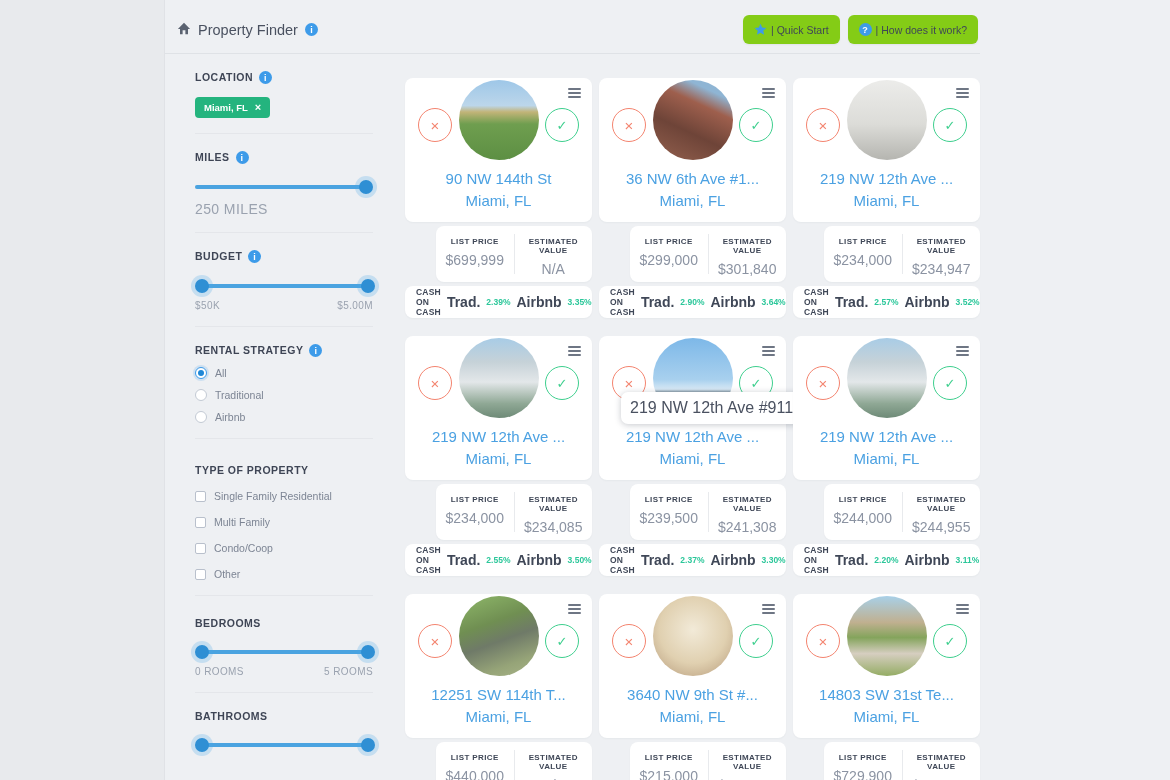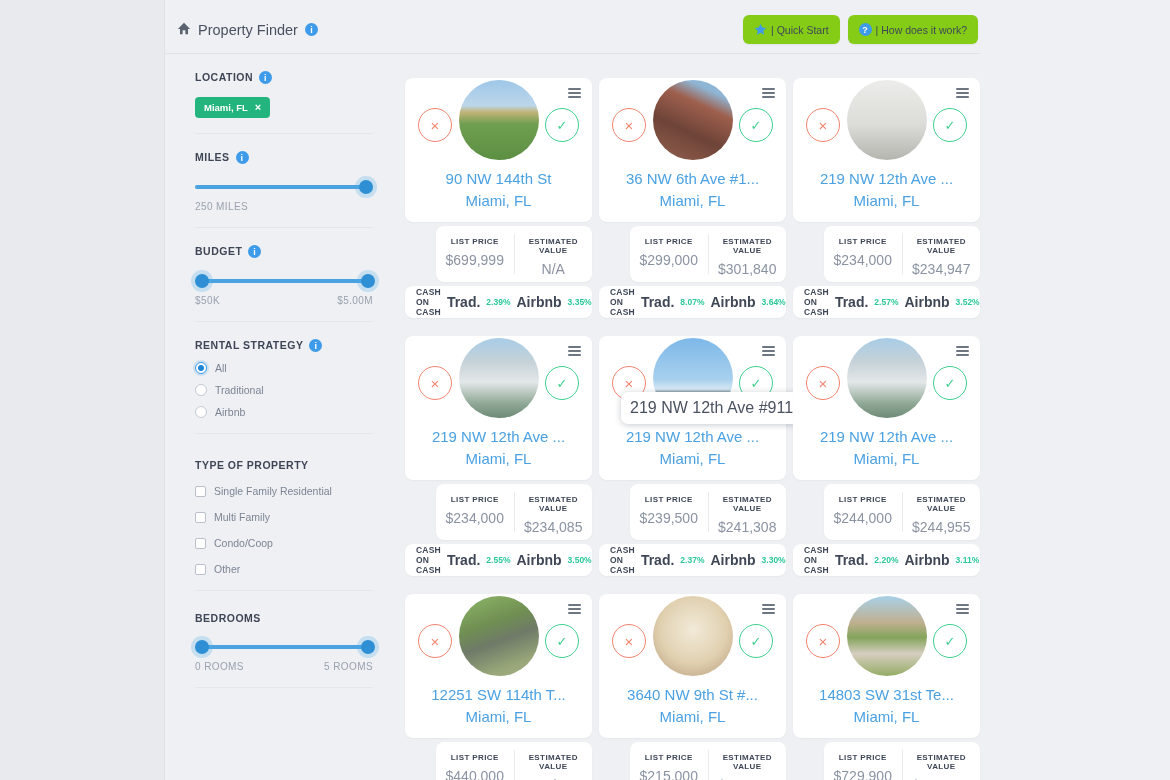--- a/index.html
+++ b/index.html
@@ -35,21 +35,21 @@
   .tag { display:inline-flex; align-items:center; gap:7px; margin-top:13px; background:#24b47e;
     color:#fff; font-size:9.5px; font-weight:bold; border-radius:4px; padding:5px 9px; }
   .tag .x { cursor:pointer; font-size:11px; line-height:1; }
   .slider { position:relative; height:14px; margin-top:16px; }
   .slider .track { position:absolute; top:5px; left:0; right:0; height:4px; border-radius:2px; background:#d6dde6; }
   .slider .fill { position:absolute; top:5px; height:4px; border-radius:2px; background:#4aa3e0; }
   .handle { position:absolute; top:0; width:14px; height:14px; border-radius:50%; background:#2f8fd4;
     box-shadow:0 0 0 4px rgba(77,166,232,.25); cursor:pointer; }
   .range-labels { display:flex; justify-content:space-between; margin-top:7px;
     font-size:10px; color:#9aa2af; letter-spacing:.4px; }
-  .single-label { margin-top:7px; font-size:10px; color:#9aa2af; letter-spacing:.4px; }
+  .single-label { margin-top:7px; font-size:14px; color:#9aa2af; letter-spacing:.4px; }
   .opt-row { display:flex; align-items:center; gap:8px; margin-top:10px; font-size:10.5px; color:#7d8594; cursor:pointer; }
   .radio { width:12px; height:12px; border-radius:50%; border:1px solid #c3cad4; background:#fff; flex:none;
     display:inline-flex; align-items:center; justify-content:center; }
   .radio.checked { border:1px solid #3d9be9; box-shadow:0 0 0 2px rgba(61,155,233,.18); }
   .radio.checked::after { content:""; width:6px; height:6px; border-radius:50%; background:#1f87d6; }
   .cbx-row { margin-top:14px; }
   .checkbox { width:11px; height:11px; border:1px solid #b9c0cc; border-radius:2px; background:#fff; flex:none; }
   
   .grid { width:575px; margin-top:16px; display:flex; flex-wrap:wrap; column-gap:7px; row-gap:10px; }
   .card { width:187px; }
@@ -222,20 +222,32 @@
           <span class="handle" style="left:0;"></span>
           <span class="handle" style="left:calc(97% - 7px);"></span>
         </div>
         <div class="range-labels">
           <span>0 ROOMS</span>
           <span>5 ROOMS</span>
         </div>
         <div class="divider"></div>
       </div>
 
+      <div class="sec">
+        <div class="sec-label">
+          <span>BATHROOMS</span>
+        </div>
+        <div class="slider">
+          <span class="track"></span>
+            <span class="fill" style="left:2%; width:95%;"></span>
+          <span class="handle" style="left:0;"></span>
+          <span class="handle" style="left:calc(97% - 7px);"></span>
+        </div>
+
+      </div>
 
     </aside>
 
     <section class="grid">
   <div class="card">
     <div class="card-box card-top">
       <div class="menu-icon">
               <i></i>
               <i></i>
               <i></i>
@@ -300,21 +312,21 @@
       </div>
       <div class="vdiv"></div>
       <div class="price-col">
         <div class="price-label">ESTIMATED VALUE</div>
         <div class="price-value">$301,840</div>
       </div>
     </div>
     <div class="card-box card-footer">
       <span class="coc-label">CASH ON CASH</span>
       <span class="coc-k">Trad.</span>
-      <span class="coc-v">8.07%</span>
+      <span class="coc-v">2.90%</span>
       <span class="coc-k">Airbnb</span>
       <span class="coc-v">3.64%</span>
     </div>
   </div>
 
   <div class="card">
     <div class="card-box card-top">
       <div class="menu-icon">
               <i></i>
               <i></i>

